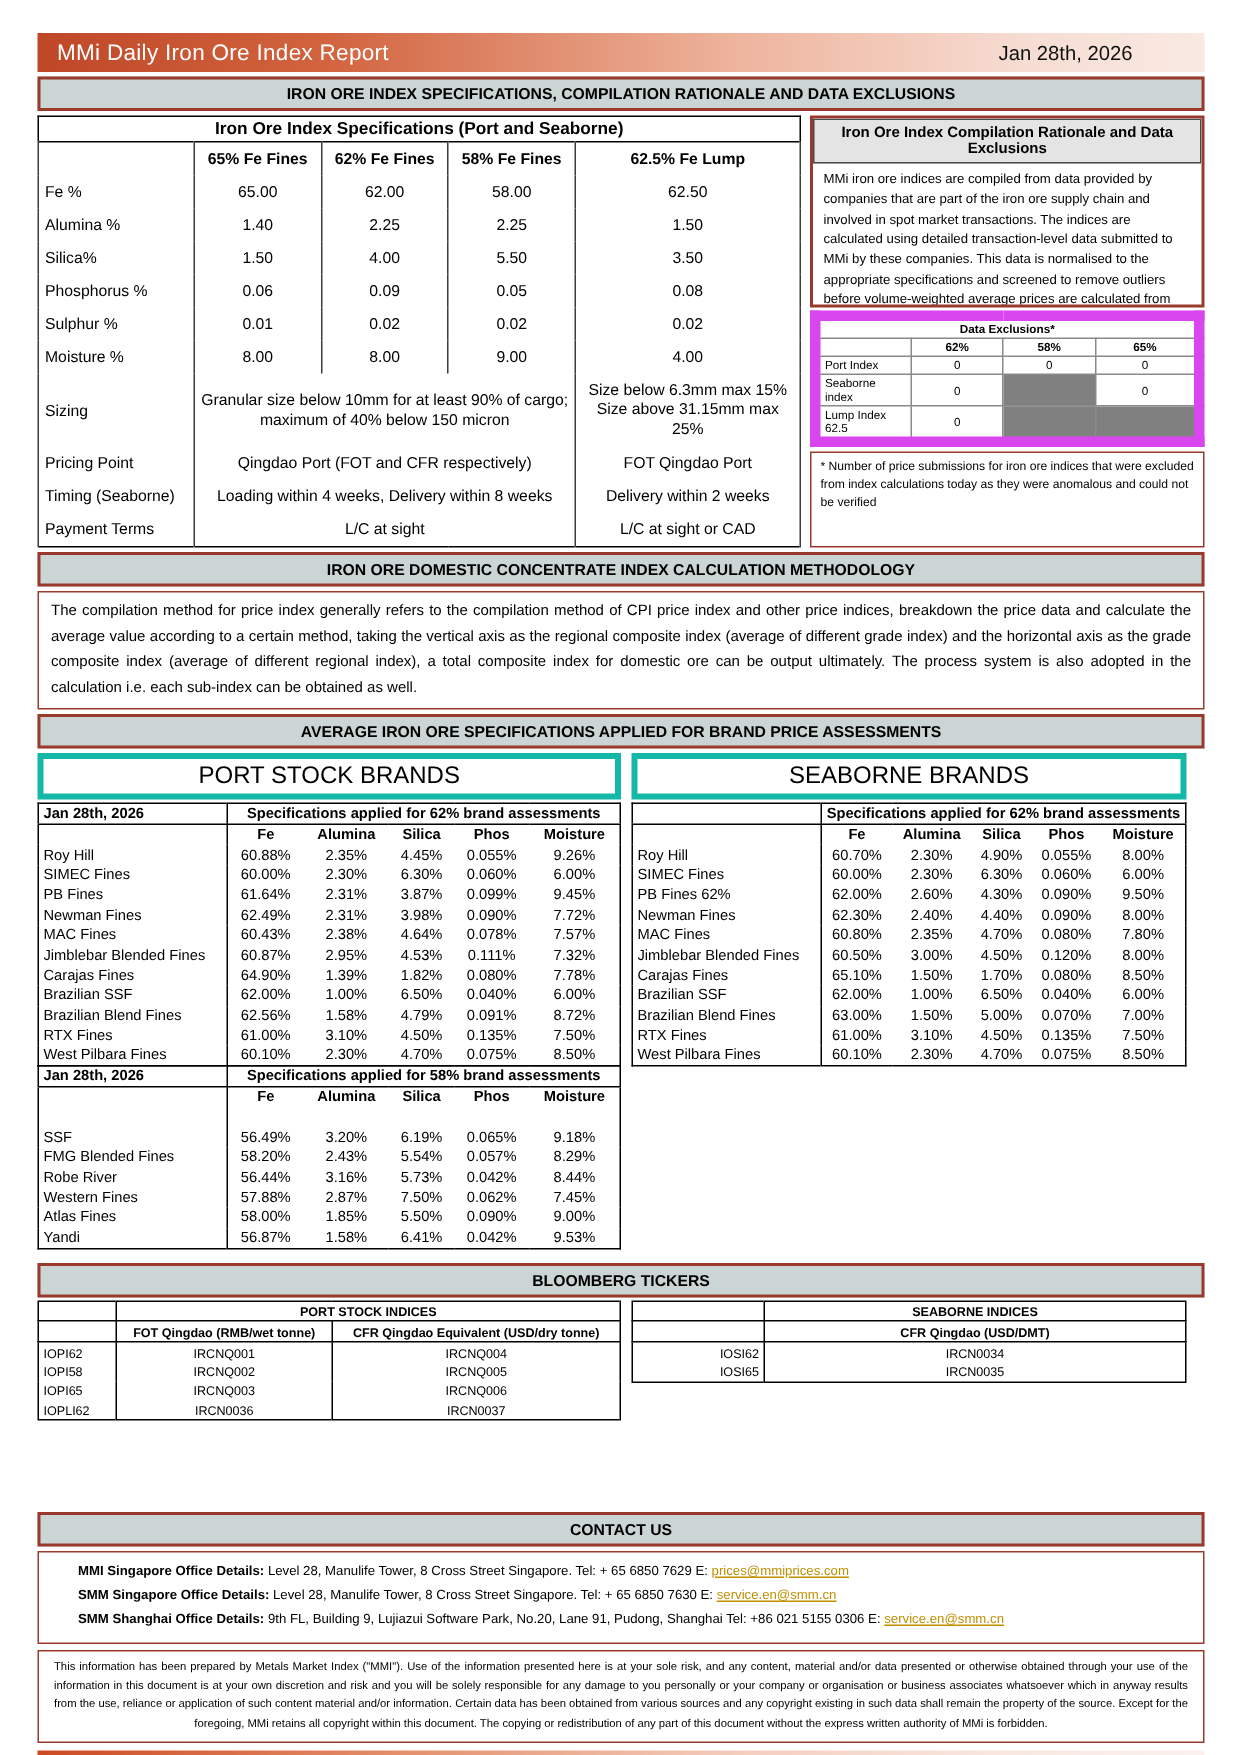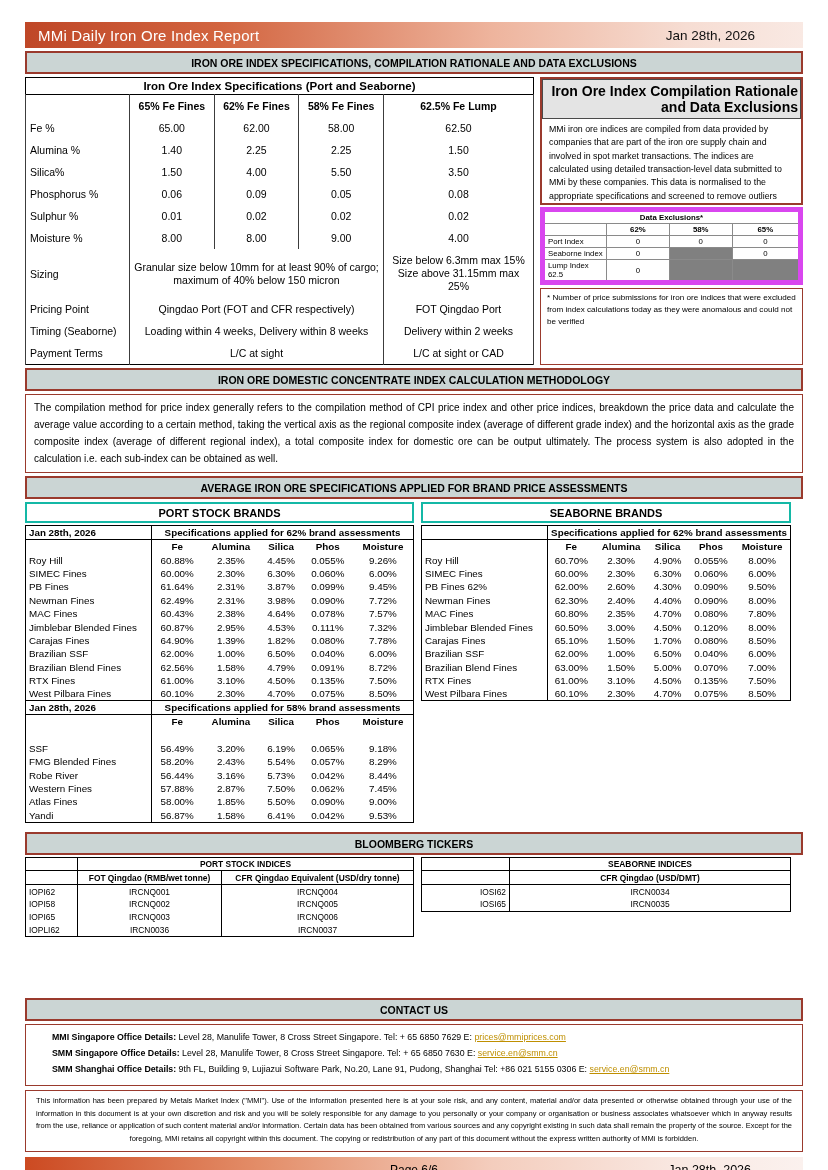--- a/index.html
+++ b/index.html
@@ -21,35 +21,35 @@
   .spec-table { width:100%; border-collapse:collapse; border:1px solid #000; font-size:10.5px; }
   .spec-table td { border-left:1px solid #3c3c3c; border-right:1px solid #3c3c3c; padding:5px 4px; text-align:center; vertical-align:middle; }
   .spec-table td:first-child { text-align:left; width:104px; }
   .spec-table tr.colhead td { font-weight:bold; }
   .spec-table tr.colhead td:nth-child(5) { width:150px; }
   .two-line { line-height:1.25; padding-top:1px; }
 
   
   .rat-wrap { flex:1; display:flex; flex-direction:column; }
   .rat-box { border:2px solid #9a3a2d; height:128px; overflow:hidden; }
-  .rat-title { border:1px solid #4a4a4a; background:#e4e4e4; font-weight:bold; font-size:14px; text-align:right; padding:3px 2px; margin:0; }
+  .rat-title { border:1px solid #4a4a4a; background:#e4e4e4; font-weight:bold; font-size:10px; text-align:center; padding:3px 2px; margin:0; }
   .rat-text { font-size:8.8px; line-height:1.52; padding:4px 7px 6px; }
-  .exc-table { width:100%; border-collapse:collapse; font-size:7.8px; margin-top:2px; border:5px solid #d946ef; }
+  .exc-table { width:100%; border-collapse:collapse; font-size:7.8px; margin-top:2px; border:7px solid #d946ef; }
   .exc-table td { border:1px solid #8a8a8a; padding:1px 3px; text-align:center; height:12px; }
   .exc-table td.lbl { text-align:left; width:64px; }
   .exc-table tr.h td { font-weight:bold; }
   .exc-grey { background:#808080; }
   .exc-note { border:1.6px solid #9a3a2d; font-size:8.1px; line-height:1.5; padding:3px 6px; margin-top:3px; flex:1; }
 
   .meth-text { border:1.6px solid #9a3a2d; margin-top:3px; font-size:10px; line-height:1.7; padding:4px 8px 5px; text-align:justify; }
 
   
   .brands-cols { display:flex; gap:7px; margin-top:3px; align-items:flex-start; }
   .b-left { width:389px; } .b-right { width:370px; }
-  .sub-banner { border:2px solid #14b8a6; background:#fff; text-align:center; font-weight:bold; font-size:11px; padding:2.5px 0; }
+  .sub-banner { border:4px solid #14b8a6; background:#fff; text-align:center; font-weight:normal; font-size:16px; padding:2.5px 0; }
   .brand-table { width:100%; border-collapse:collapse; font-size:9.8px; margin-top:2px; border:1.2px solid #000; }
   .brand-table td { padding:1px 3px; text-align:center; height:13.4px; }
   .brand-table td.name { text-align:left; width:126px; border-right:1px solid #000; }
   .brand-table tr.h td { font-weight:bold; border-bottom:1px solid #000; }
   .brand-table tr.h td.name { text-align:left; }
   .brand-table tr.ch td { font-weight:bold; }
   .stack-up { margin-top:-1px; }
 
   
   .bb-cols { display:flex; gap:7px; margin-top:2px; align-items:flex-start; }

